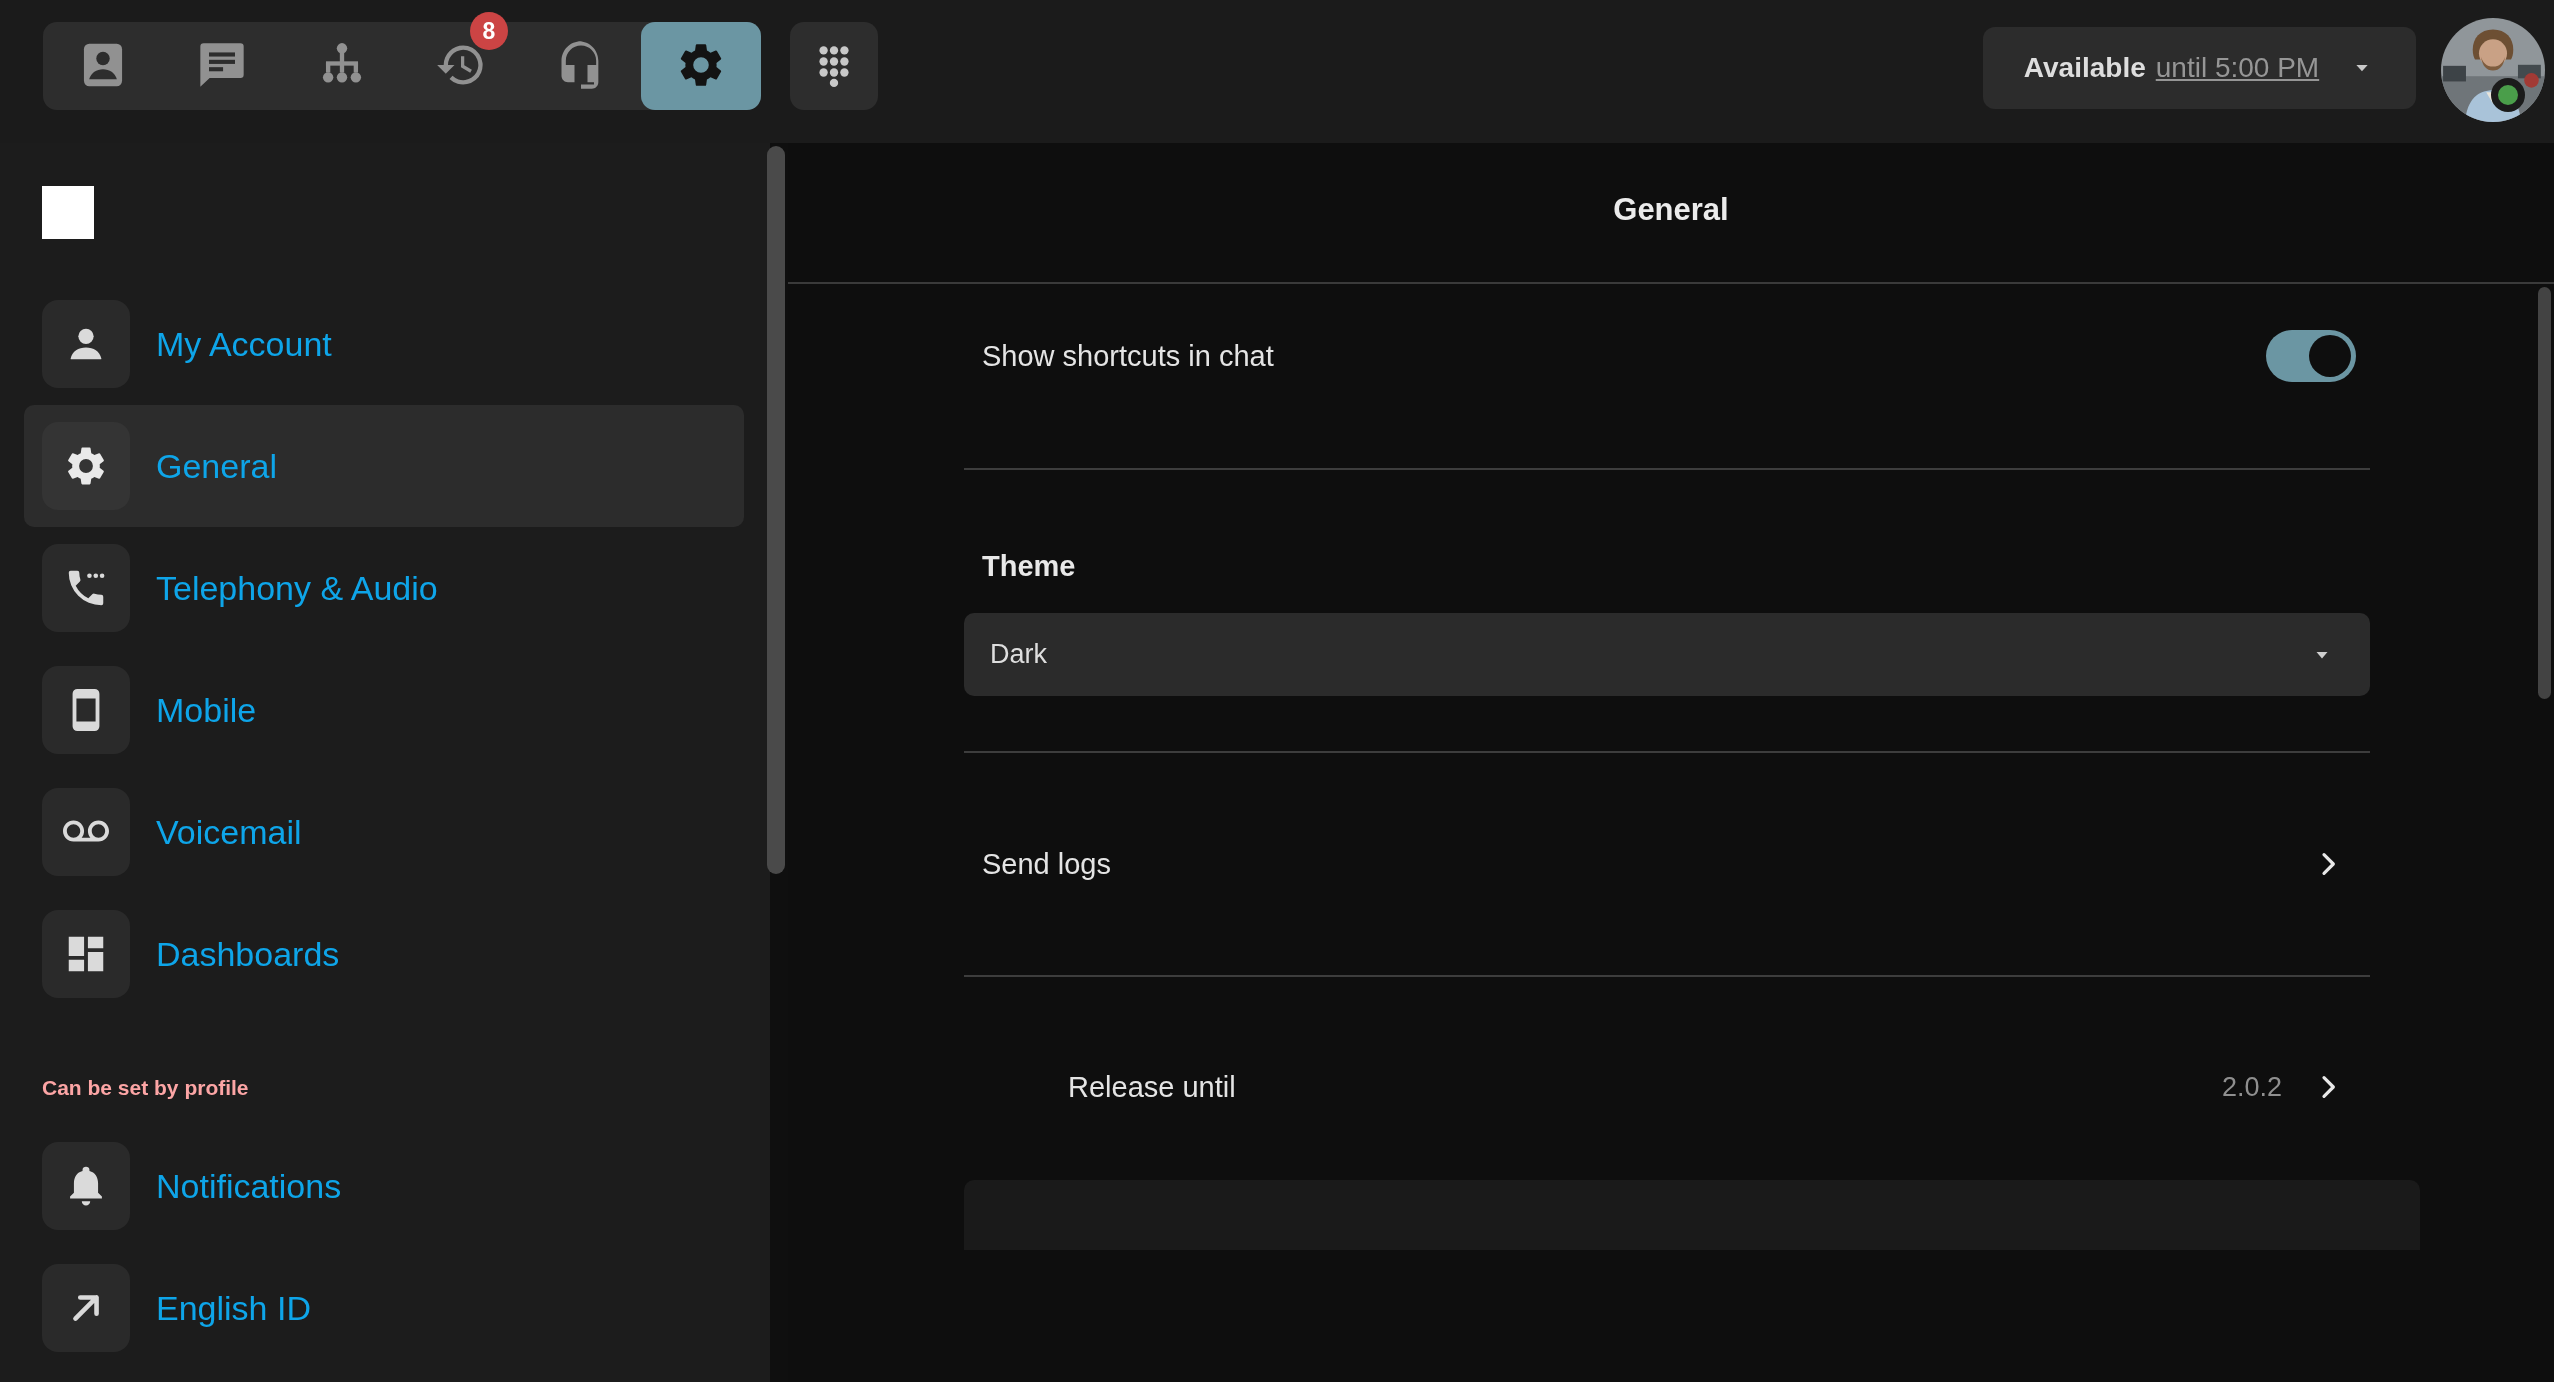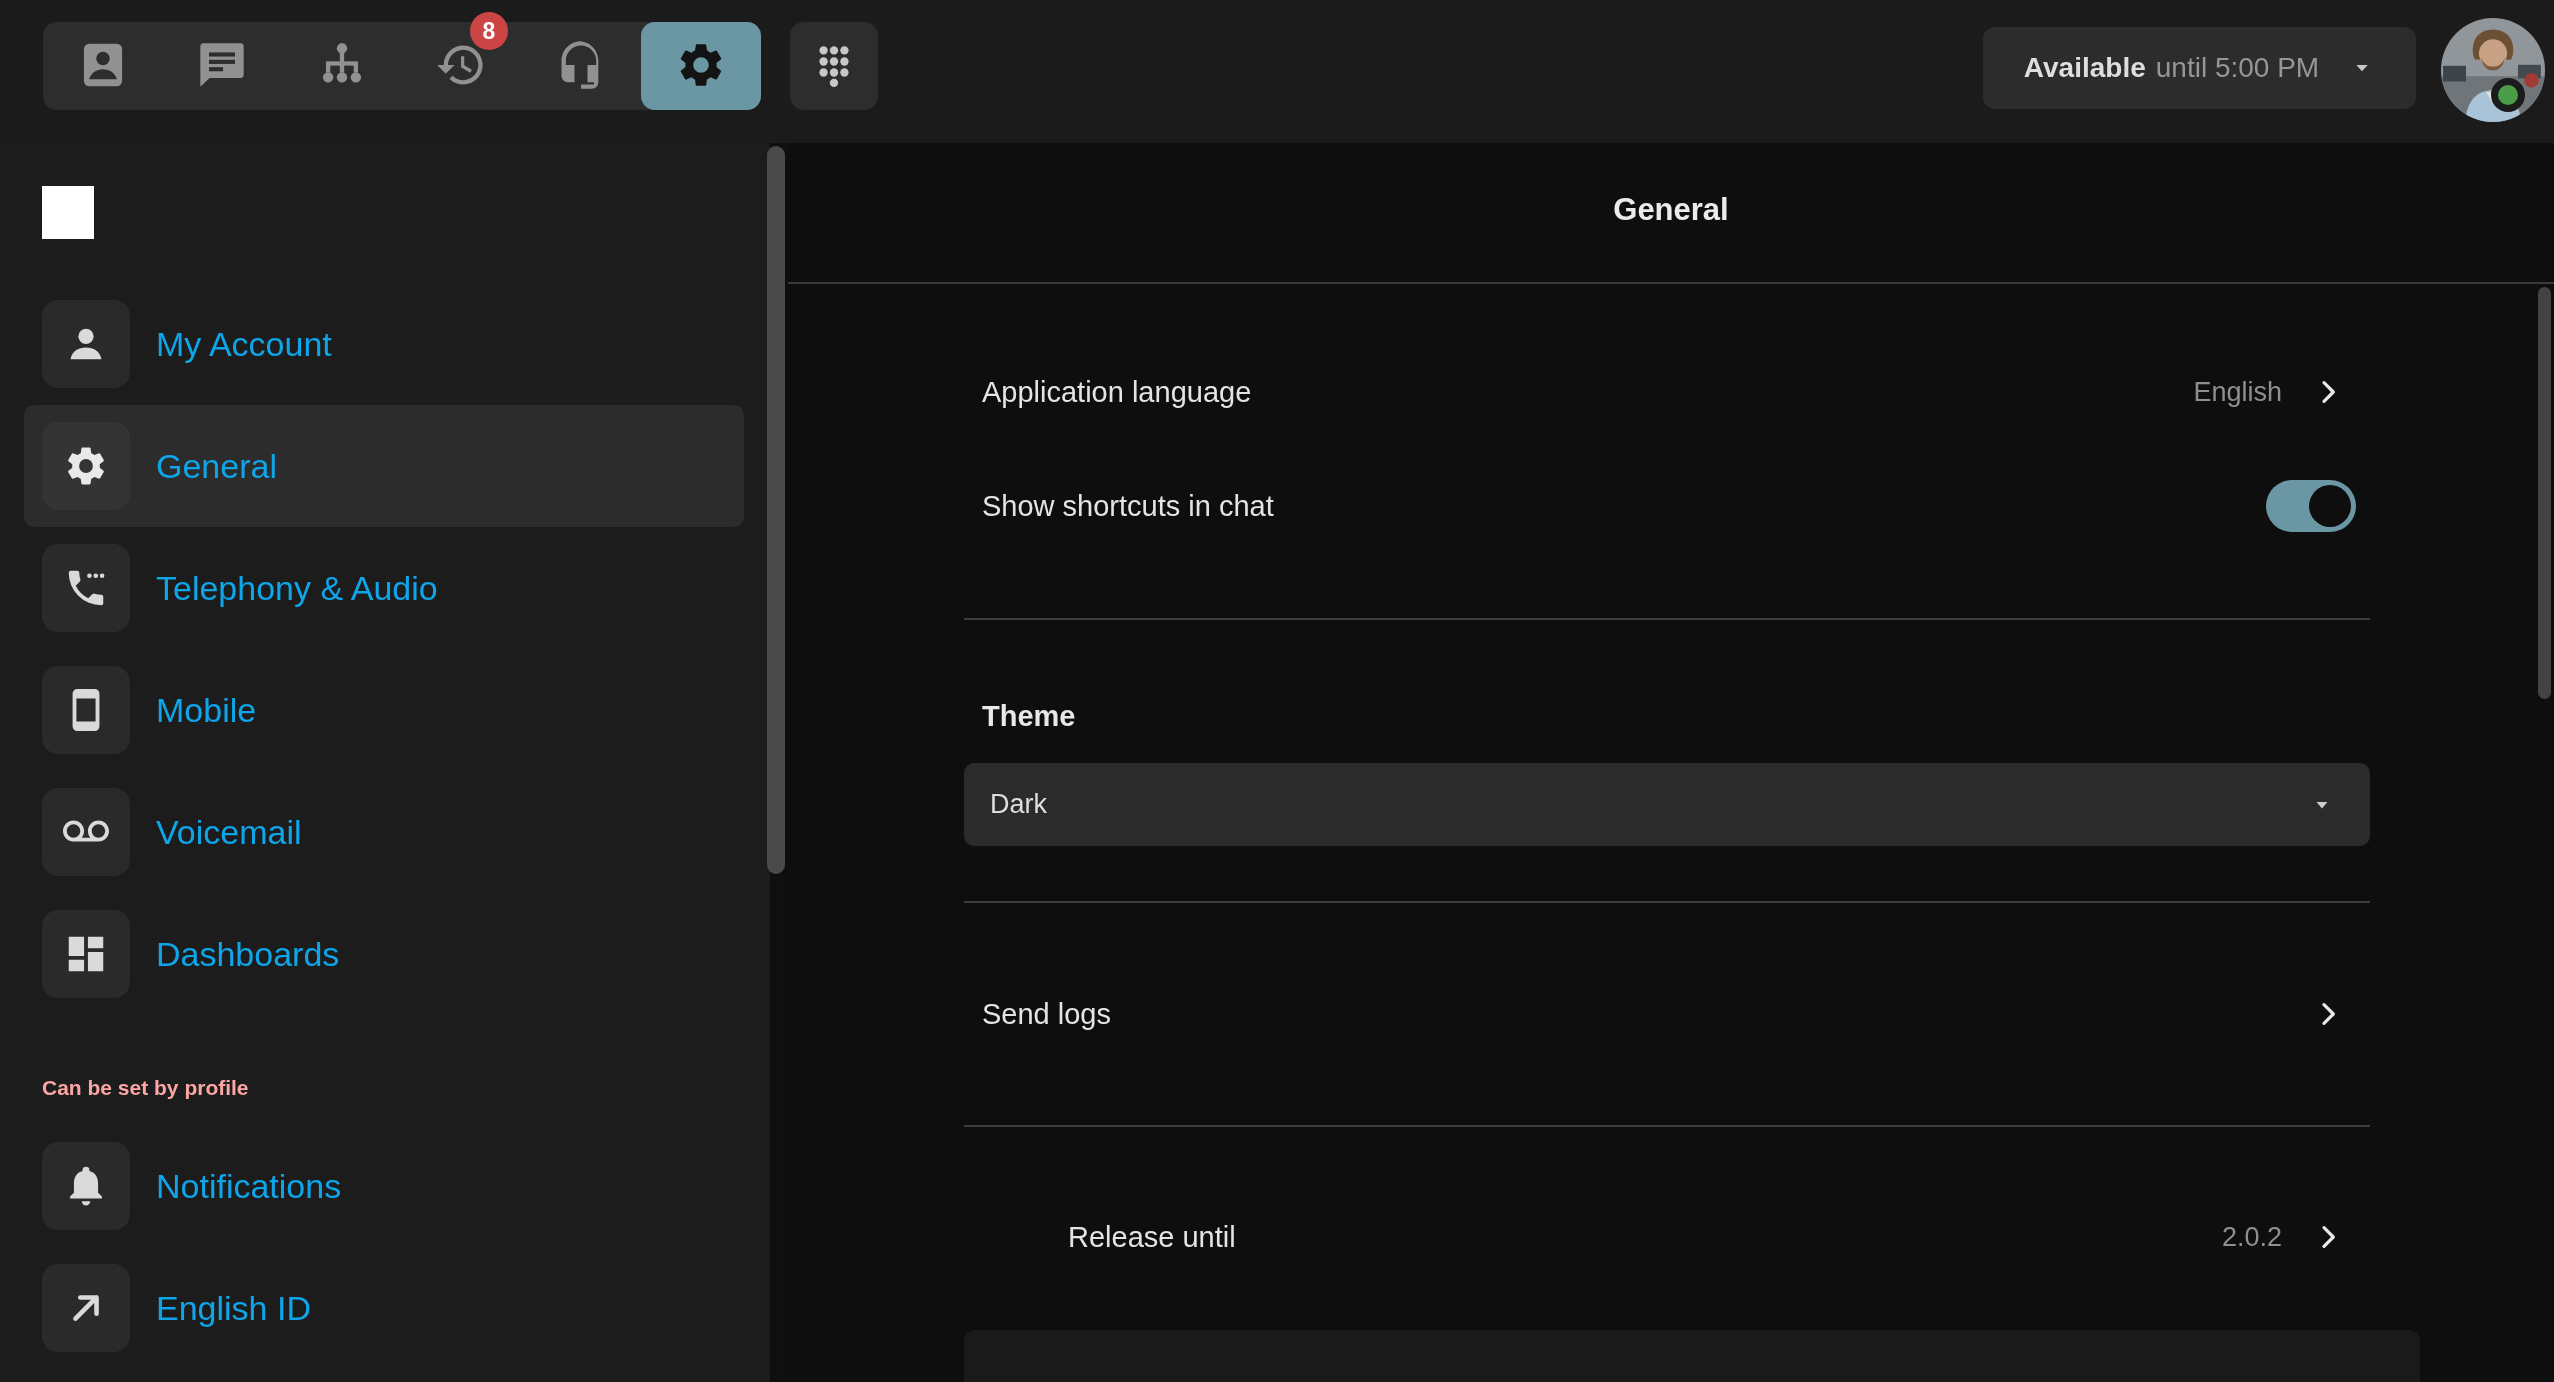--- a/index.html
+++ b/index.html
@@ -11,21 +11,21 @@
   .topbar { position:absolute; left:0; top:0; width:2554px; height:143px; background:#1b1b1b; }
   .toolbar { position:absolute; left:43px; top:22px; width:718px; height:88px; background:#2d2d2d; border-radius:14px; display:flex; }
   .tb-btn { width:123px; height:88px; border:none; background:transparent; color:#919191; display:flex; align-items:center; justify-content:center; position:relative; }
   .tb-btn svg { width:52px; height:52px; }
   .tb-btn.selected { width:124px; background:#6b96a3; color:#131313; border-radius:14px; }
   .badge { position:absolute; top:-10px; right:13px; min-width:38px; height:38px; padding:0 6px; border-radius:19px; background:#cc4444; color:#ffffff; font-size:23px; font-weight:bold; display:flex; align-items:center; justify-content:center; }
   .dialpad-btn { position:absolute; left:790px; top:22px; width:88px; height:88px; border:none; border-radius:14px; background:#2d2d2d; color:#c8c8c8; display:flex; align-items:center; justify-content:center; }
   .dialpad-btn svg { width:50px; height:50px; }
   .status-pill { position:absolute; left:1983px; top:27px; width:433px; height:82px; border:none; border-radius:12px; background:#2c2c2c; display:flex; align-items:center; justify-content:center; font-size:28px; }
   .st-bold { color:#dedede; font-weight:bold; }
-  .st-rest { color:#969696; margin-left:10px; }
+  .st-rest { color:#969696; margin-left:10px;text-decoration:underline; }
   .pill-caret { width:26px; height:26px; color:#c9c9c9; margin-left:30px; flex:none; }
   .avatar { position:absolute; left:2441px; top:18px; width:104px; height:104px; border-radius:50%; overflow:visible; }
   .avatar svg.photo { width:104px; height:104px; display:block; }
   .online-dot { position:absolute; left:50px; top:60px; width:34px; height:34px; background:#4a9e4a; border:7px solid #1b1b1b; border-radius:50%; }
 
   
   .sidebar { position:absolute; left:0; top:143px; width:770px; height:1239px; background:#1c1c1c; overflow:hidden; }
   .logo { position:absolute; left:42px; top:43px; width:52px; height:53px; background:#ffffff; }
   .side-nav { position:absolute; left:0; top:140px; width:100%; }
   .nav-row { height:122px; margin:0 26px 0 24px; border-radius:10px; display:flex; align-items:center; padding-left:18px; cursor:pointer; }
@@ -243,29 +243,20 @@
 
 <div class="gutter"></div>
 <div class="side-scroll-thumb"></div>
 
 <main class="main">
   <h1 class="main-title">General</h1>
   <div class="header-divider"></div>
 
   <div class="content">
 
-    <div class="row row-app">
-      <span class="row-label">Application language</span>
-      <span class="row-right">
-        <span class="row-value">English</span>
-        <span class="chev"><svg viewBox="0 0 24 24" width="32" height="32" fill="none" stroke="currentColor" stroke-width="2.4" stroke-linecap="round" stroke-linejoin="round">
-              <path d="M9 5l7 7-7 7"></path>
-            </svg></span>
-      </span>
-    </div>
 
     <div class="row row-toggle">
       <span class="row-label">Show shortcuts in chat</span>
       <span class="row-right" style="padding-right:20px;">
         <button class="toggle">
             <span class="knob"></span>
           </button>
       </span>
     </div>
 

